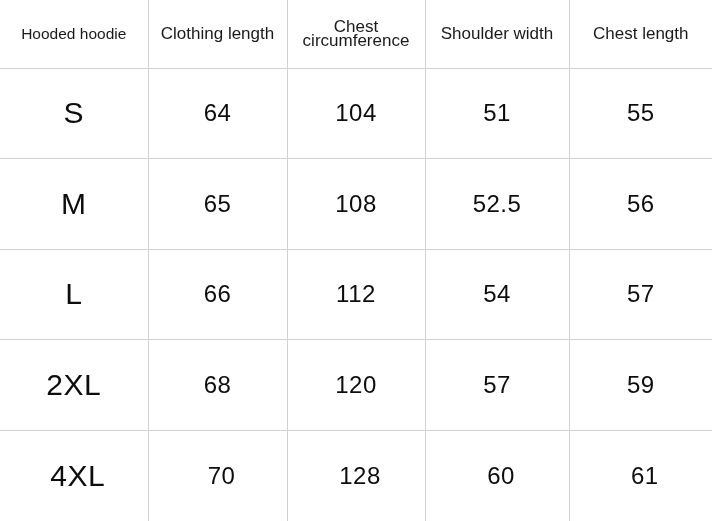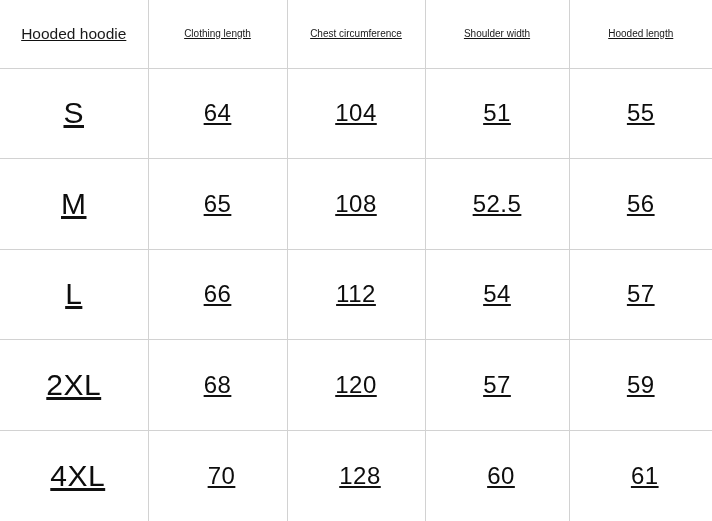--- a/index.html
+++ b/index.html
@@ -13,21 +13,20 @@
     overflow: hidden;
     font-family: "Liberation Sans", sans-serif;
     color: #111111;
   }
   #size-chart {
     width: 712px;
     height: 521px;
     border-collapse: collapse;
     table-layout: fixed;
     background: #ffffff;
-    text-decoration: underline;
   }
   #size-chart col.c0 { width: 148px; }
   #size-chart col.c1 { width: 139px; }
   #size-chart col.c2 { width: 138px; }
   #size-chart col.c3 { width: 144px; }
   #size-chart col.c4 { width: 143px; }
 
   #size-chart td, #size-chart th {
     border: 1px solid #d2d2d2;
     padding: 0;
@@ -50,21 +49,21 @@
   }
   #size-chart tr th:last-child,
   #size-chart tr td:last-child {
     border-right: none;
   }
 
   thead tr { height: 68px; }
   tbody tr { height: 64px; }
 
   .head-cell {
-    font-size: 10px;
+    font-size: 17px;
     line-height: 14px;
     color: #1a1a1a;
     padding: 0 14px 0 14px;
     text-align: left;
     word-wrap: break-word;
     overflow-wrap: break-word;
   }
   .head-cell.first {
     font-size: 15.5px;
     line-height: 18px;
@@ -102,21 +101,21 @@
       <th class="head-cell">
         <span class="head-inner">Clothing length</span>
       </th>
       <th class="head-cell">
         <span class="head-inner">Chest circumference</span>
       </th>
       <th class="head-cell">
         <span class="head-inner">Shoulder width</span>
       </th>
       <th class="head-cell">
-        <span class="head-inner">Hooded length</span>
+        <span class="head-inner">Chest length</span>
       </th>
     </tr>
   </thead>
   <tbody>
     <tr>
       <td class="data-cell size">S</td>
       <td class="data-cell">64</td>
       <td class="data-cell">104</td>
       <td class="data-cell">51</td>
       <td class="data-cell">55</td>

